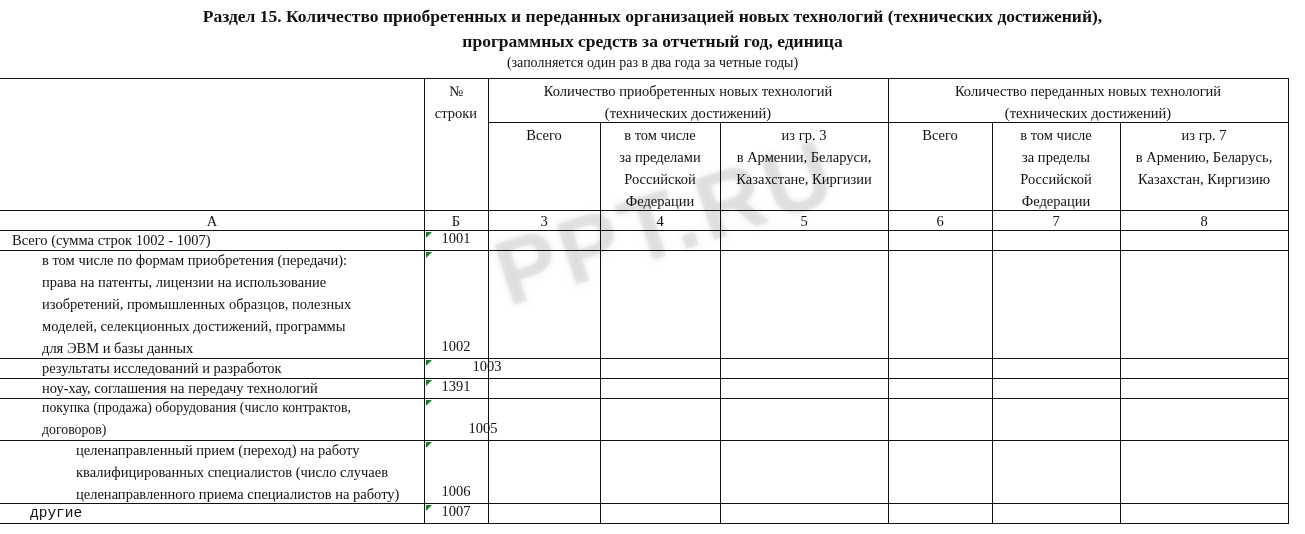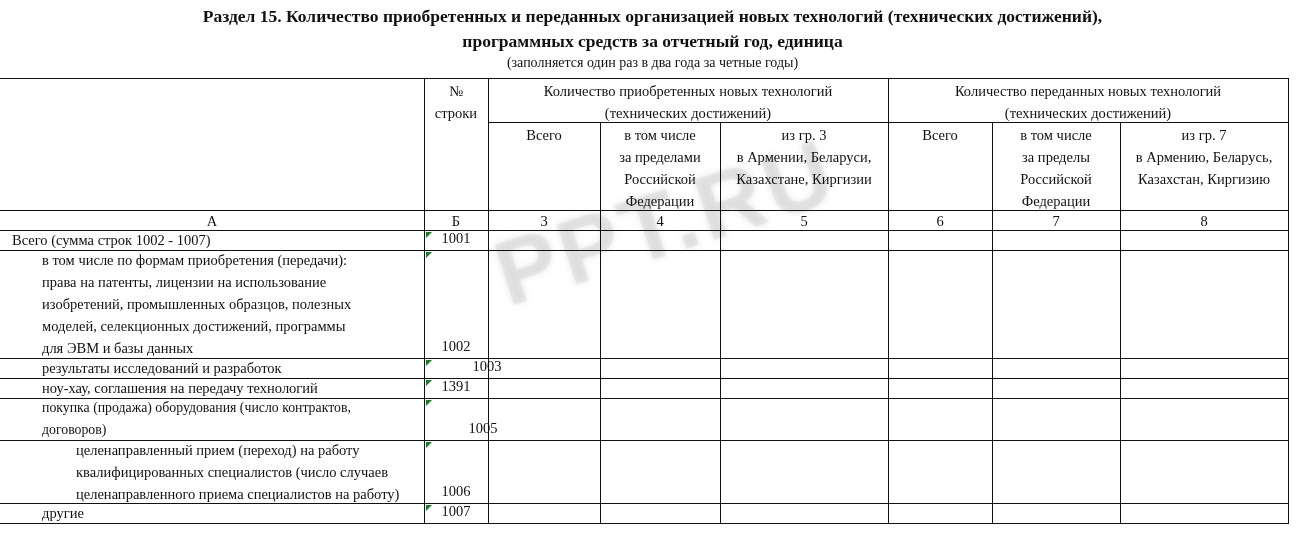--- a/index.html
+++ b/index.html
@@ -131,21 +131,21 @@
 квалифицированных специалистов (число случаев
 целенаправленного приема специалистов на работу)</div>
     <div class="cell c" style="left: 424px; top: 439px; width: 64px; height: 63px; white-space: pre-line; display: flex; align-items: flex-end; justify-content: center;"><span>1006</span></div>
     <div class="tri" style="left: 426px; top: 441.5px;"></div>
     <div class="cell c" style="left: 489px; top: 441px; width: 110px; height: 61px; white-space: pre-line;"></div>
     <div class="cell c" style="left: 601px; top: 441px; width: 118px; height: 61px; white-space: pre-line;"></div>
     <div class="cell c" style="left: 721px; top: 441px; width: 166px; height: 61px; white-space: pre-line;"></div>
     <div class="cell c" style="left: 889px; top: 441px; width: 102px; height: 61px; white-space: pre-line;"></div>
     <div class="cell c" style="left: 993px; top: 441px; width: 126px; height: 61px; white-space: pre-line;"></div>
     <div class="cell c" style="left: 1121px; top: 441px; width: 166px; height: 61px; white-space: pre-line;"></div>
-    <div class="cell " style="left: 42px; top: 502px; width: 378px; height: 20px; white-space: pre-line;">другие</div>
+    <div class="cell " style="left: 30px; top: 502px; width: 378px; height: 20px; white-space: pre-line; font-family: Liberation Mono, monospace;">другие</div>
     <div class="cell c" style="left: 424px; top: 502px; width: 64px; height: 20px; white-space: pre-line; display: flex; align-items: flex-end; justify-content: center;"><span>1007</span></div>
     <div class="tri" style="left: 426px; top: 504.5px;"></div>
     <div class="cell c" style="left: 489px; top: 504px; width: 110px; height: 18px; white-space: pre-line;"></div>
     <div class="cell c" style="left: 601px; top: 504px; width: 118px; height: 18px; white-space: pre-line;"></div>
     <div class="cell c" style="left: 721px; top: 504px; width: 166px; height: 18px; white-space: pre-line;"></div>
     <div class="cell c" style="left: 889px; top: 504px; width: 102px; height: 18px; white-space: pre-line;"></div>
     <div class="cell c" style="left: 993px; top: 504px; width: 126px; height: 18px; white-space: pre-line;"></div>
     <div class="cell c" style="left: 1121px; top: 504px; width: 166px; height: 18px; white-space: pre-line;"></div>
   </div>
 

